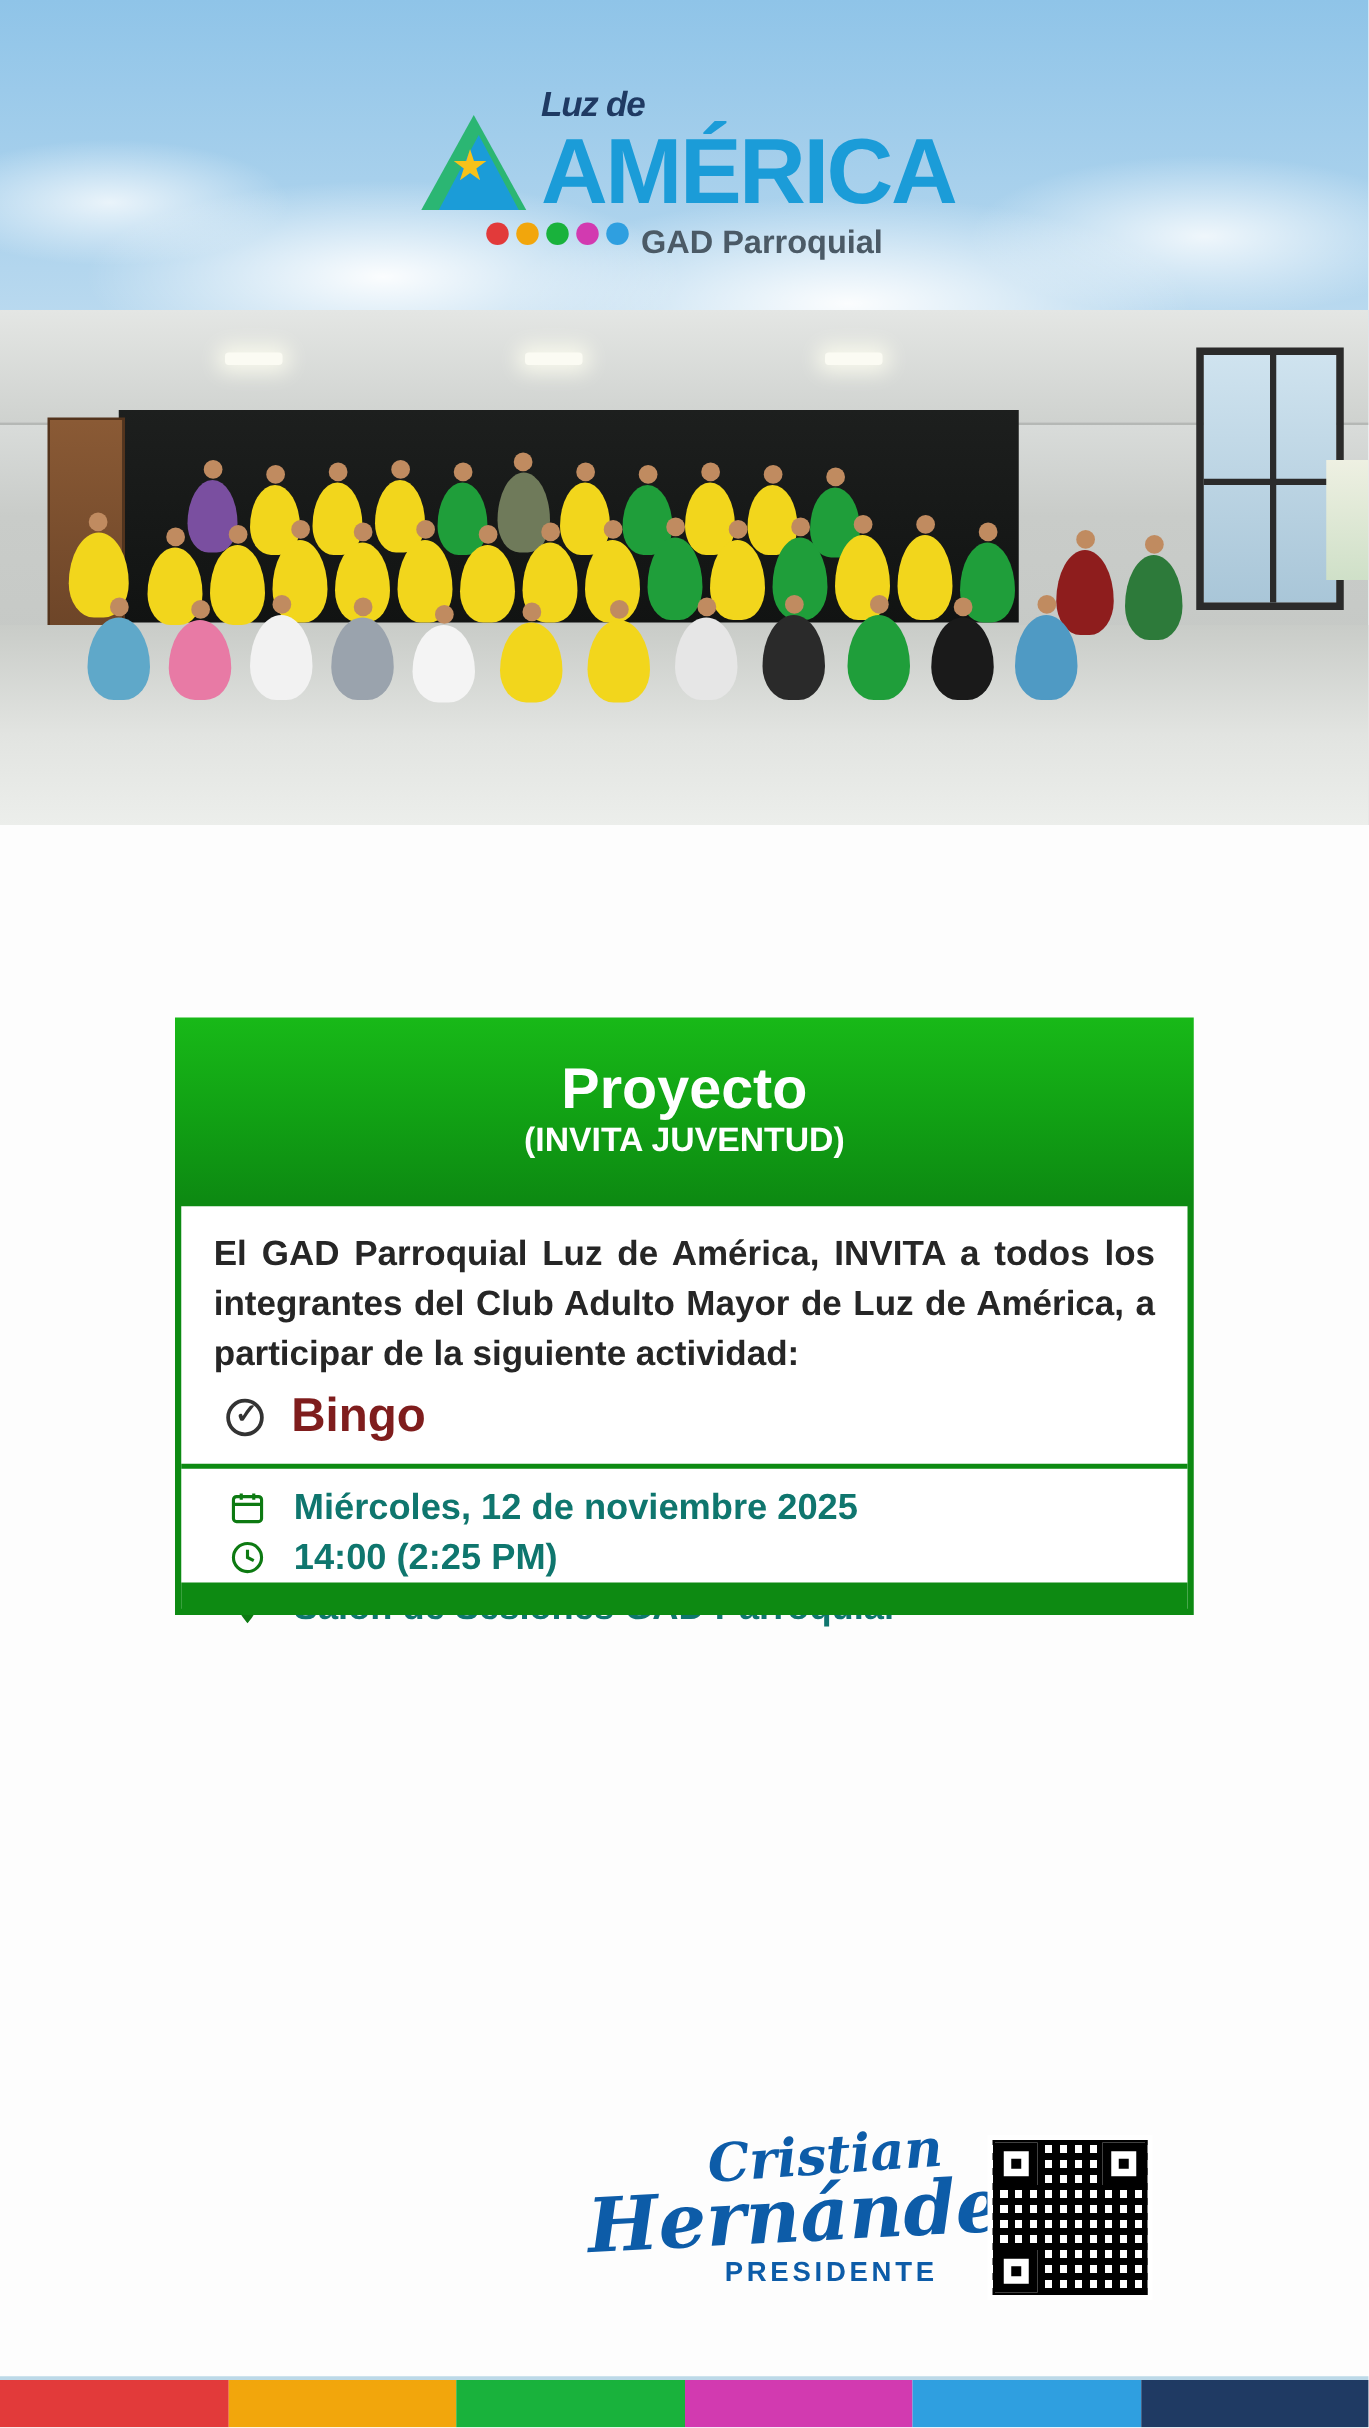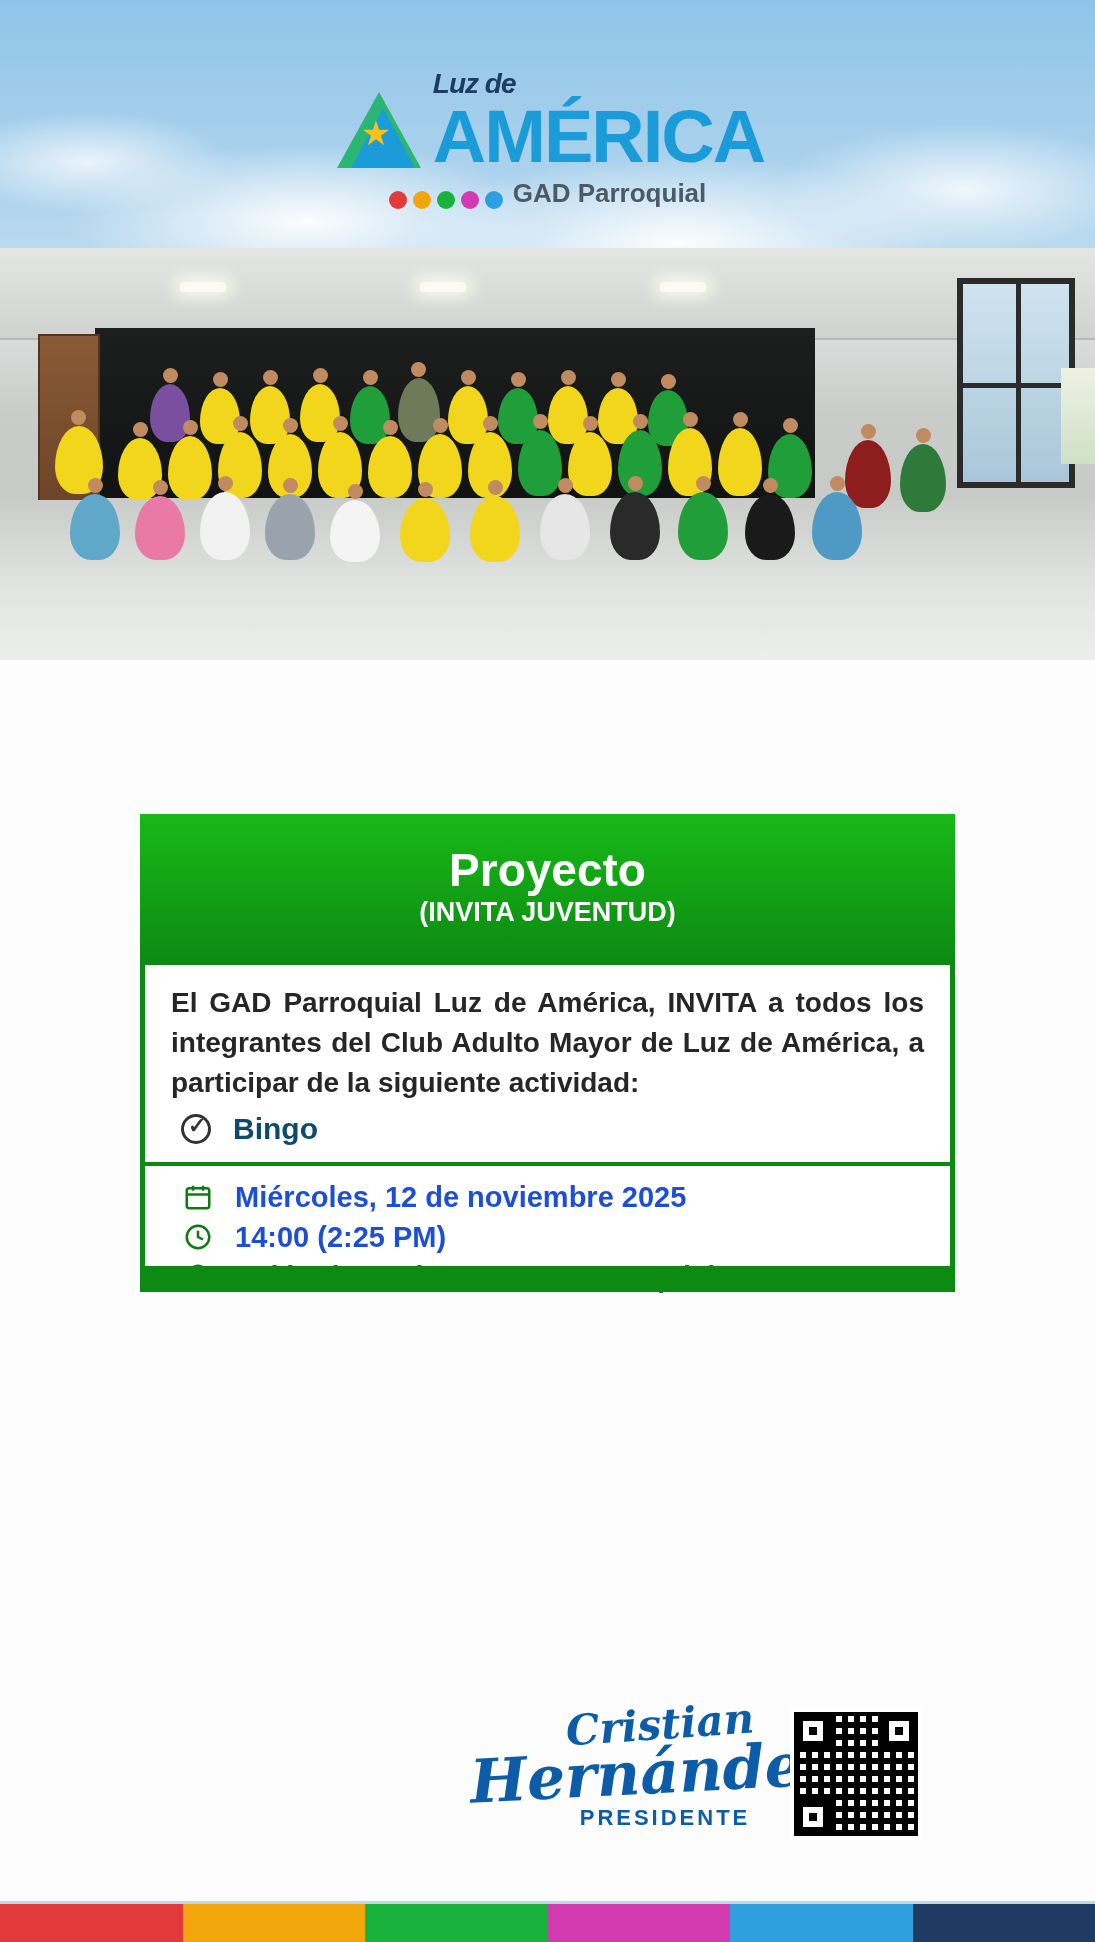--- a/index.html
+++ b/index.html
@@ -120,21 +120,21 @@
   .logo-text { display: flex; flex-direction: column; line-height: 1; }
   .luz-de {
     font-size: 28px; font-weight: bold; color: #1f3a63; font-style: italic;
     letter-spacing: -1px; margin-bottom: 2px;
   }
   .america {
     font-size: 74px; font-weight: bold; color: #1b9cd8;
     letter-spacing: -2px;
   }
   .logo-sub-row {
-    display: flex; align-items: flex-end; gap: 10px; margin-top: 4px;
+    display: flex; align-items: flex-start; gap: 10px; margin-top: 4px;
   }
   .dots { display: flex; gap: 6px; }
   .dot { width: 18px; height: 18px; border-radius: 50%; }
   .gad-par {
     font-size: 26px; color: #4b5a66; font-weight: bold;
   }
 
   
   .conv-title {
     position: absolute; left: 0; top: 672px; width: 100%;
@@ -182,34 +182,34 @@
   }
   .activity-row .check-icon {
     width: 30px; height: 30px; border: 3px solid #333; border-radius: 50%;
     position: relative; flex: none;
   }
   .activity-row .check-icon::after {
     content: "✓"; position: absolute; left: 4px; top: -4px;
     font-size: 22px; color: #333; font-weight: bold;
   }
   .activity-row .act-label {
-    font-size: 30px; font-weight: bold; color: #0c4a6e;
+    font-size: 38px; font-weight: bold; color: #7f1d1d;
   }
   .divider { height: 4px; background: #0d8a12; margin: 0; }
   .details { padding: 14px 26px 10px 36px; }
   .detail-row {
     display: flex; align-items: center; gap: 20px; margin-bottom: 6px;
   }
   .detail-row .dicon {
     width: 34px; height: 34px; flex: none;
     display: flex; align-items: center; justify-content: center;
     color: #0d7a12;
   }
   .detail-row .dtext {
-    font-size: 29px; font-weight: bold; color: #1d4ed8;
+    font-size: 29px; font-weight: bold; color: #0f766e;
   }
   .green-foot {
     position: absolute; left: 0; bottom: -5px; width: 100%; height: 26px;
     background: #0d8a12;
   }
 
   
   .signature {
     position: absolute; left: 470px; top: 1700px; width: 300px; height: 150px;
     z-index: 5; text-align: center;

